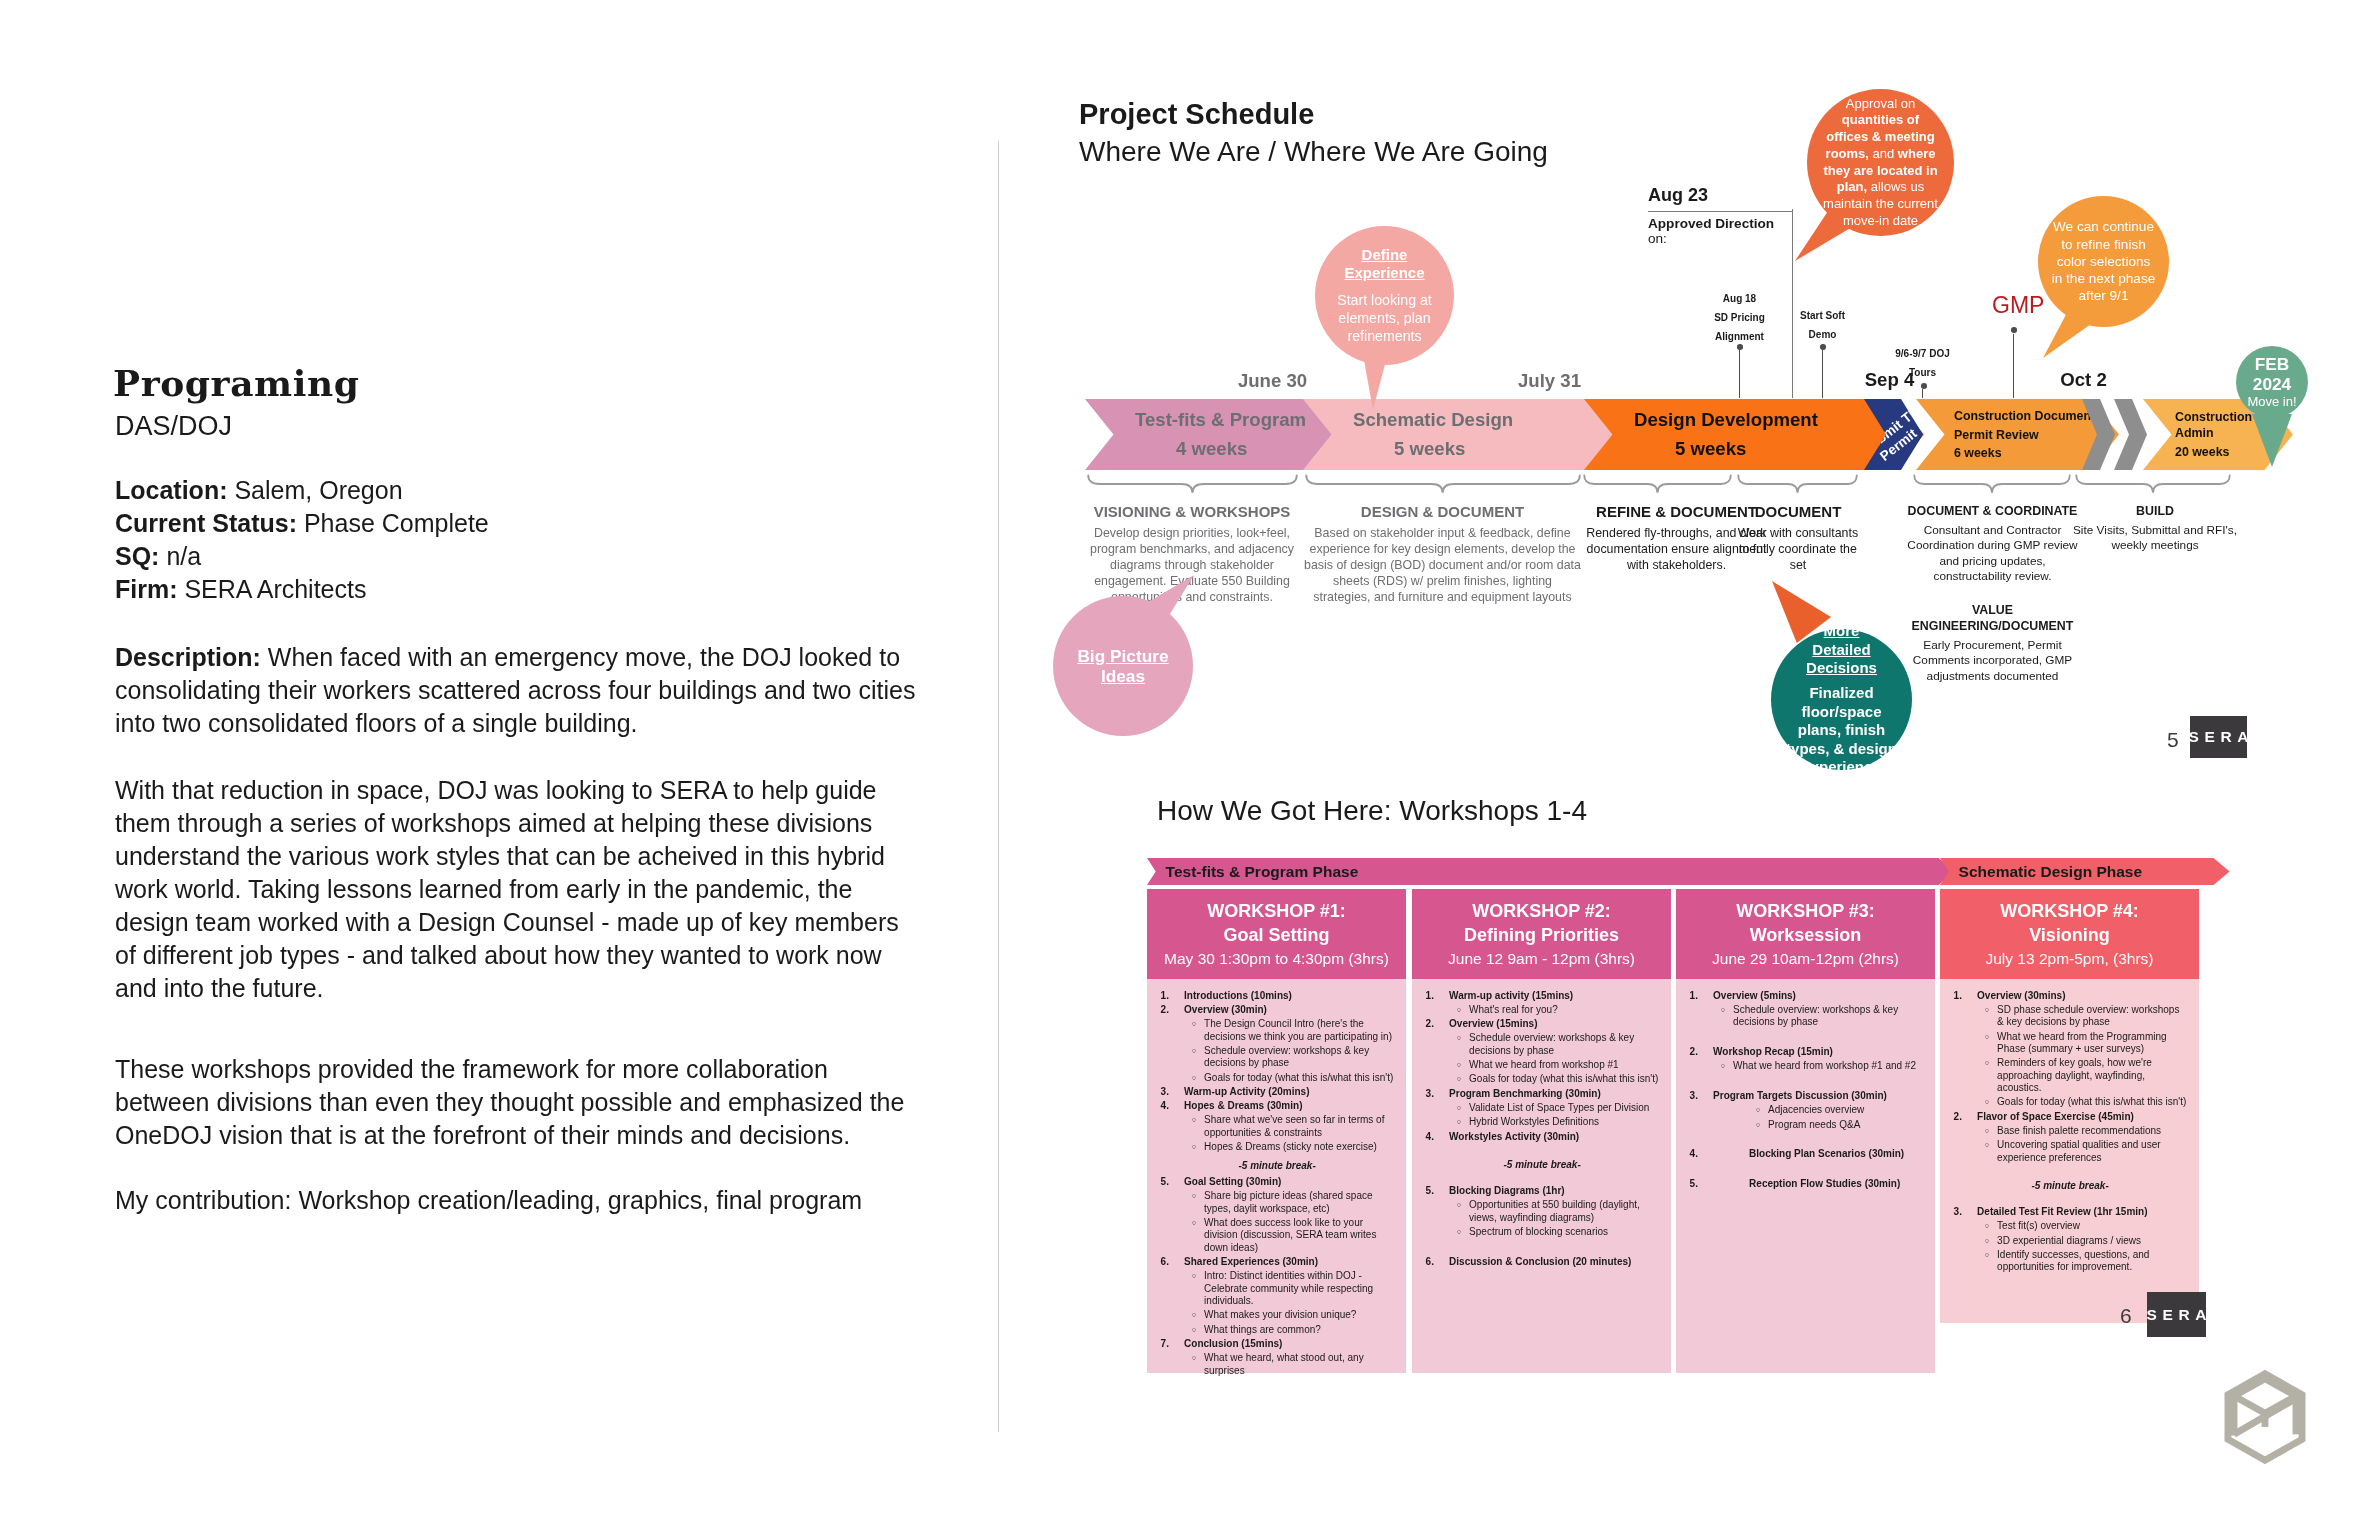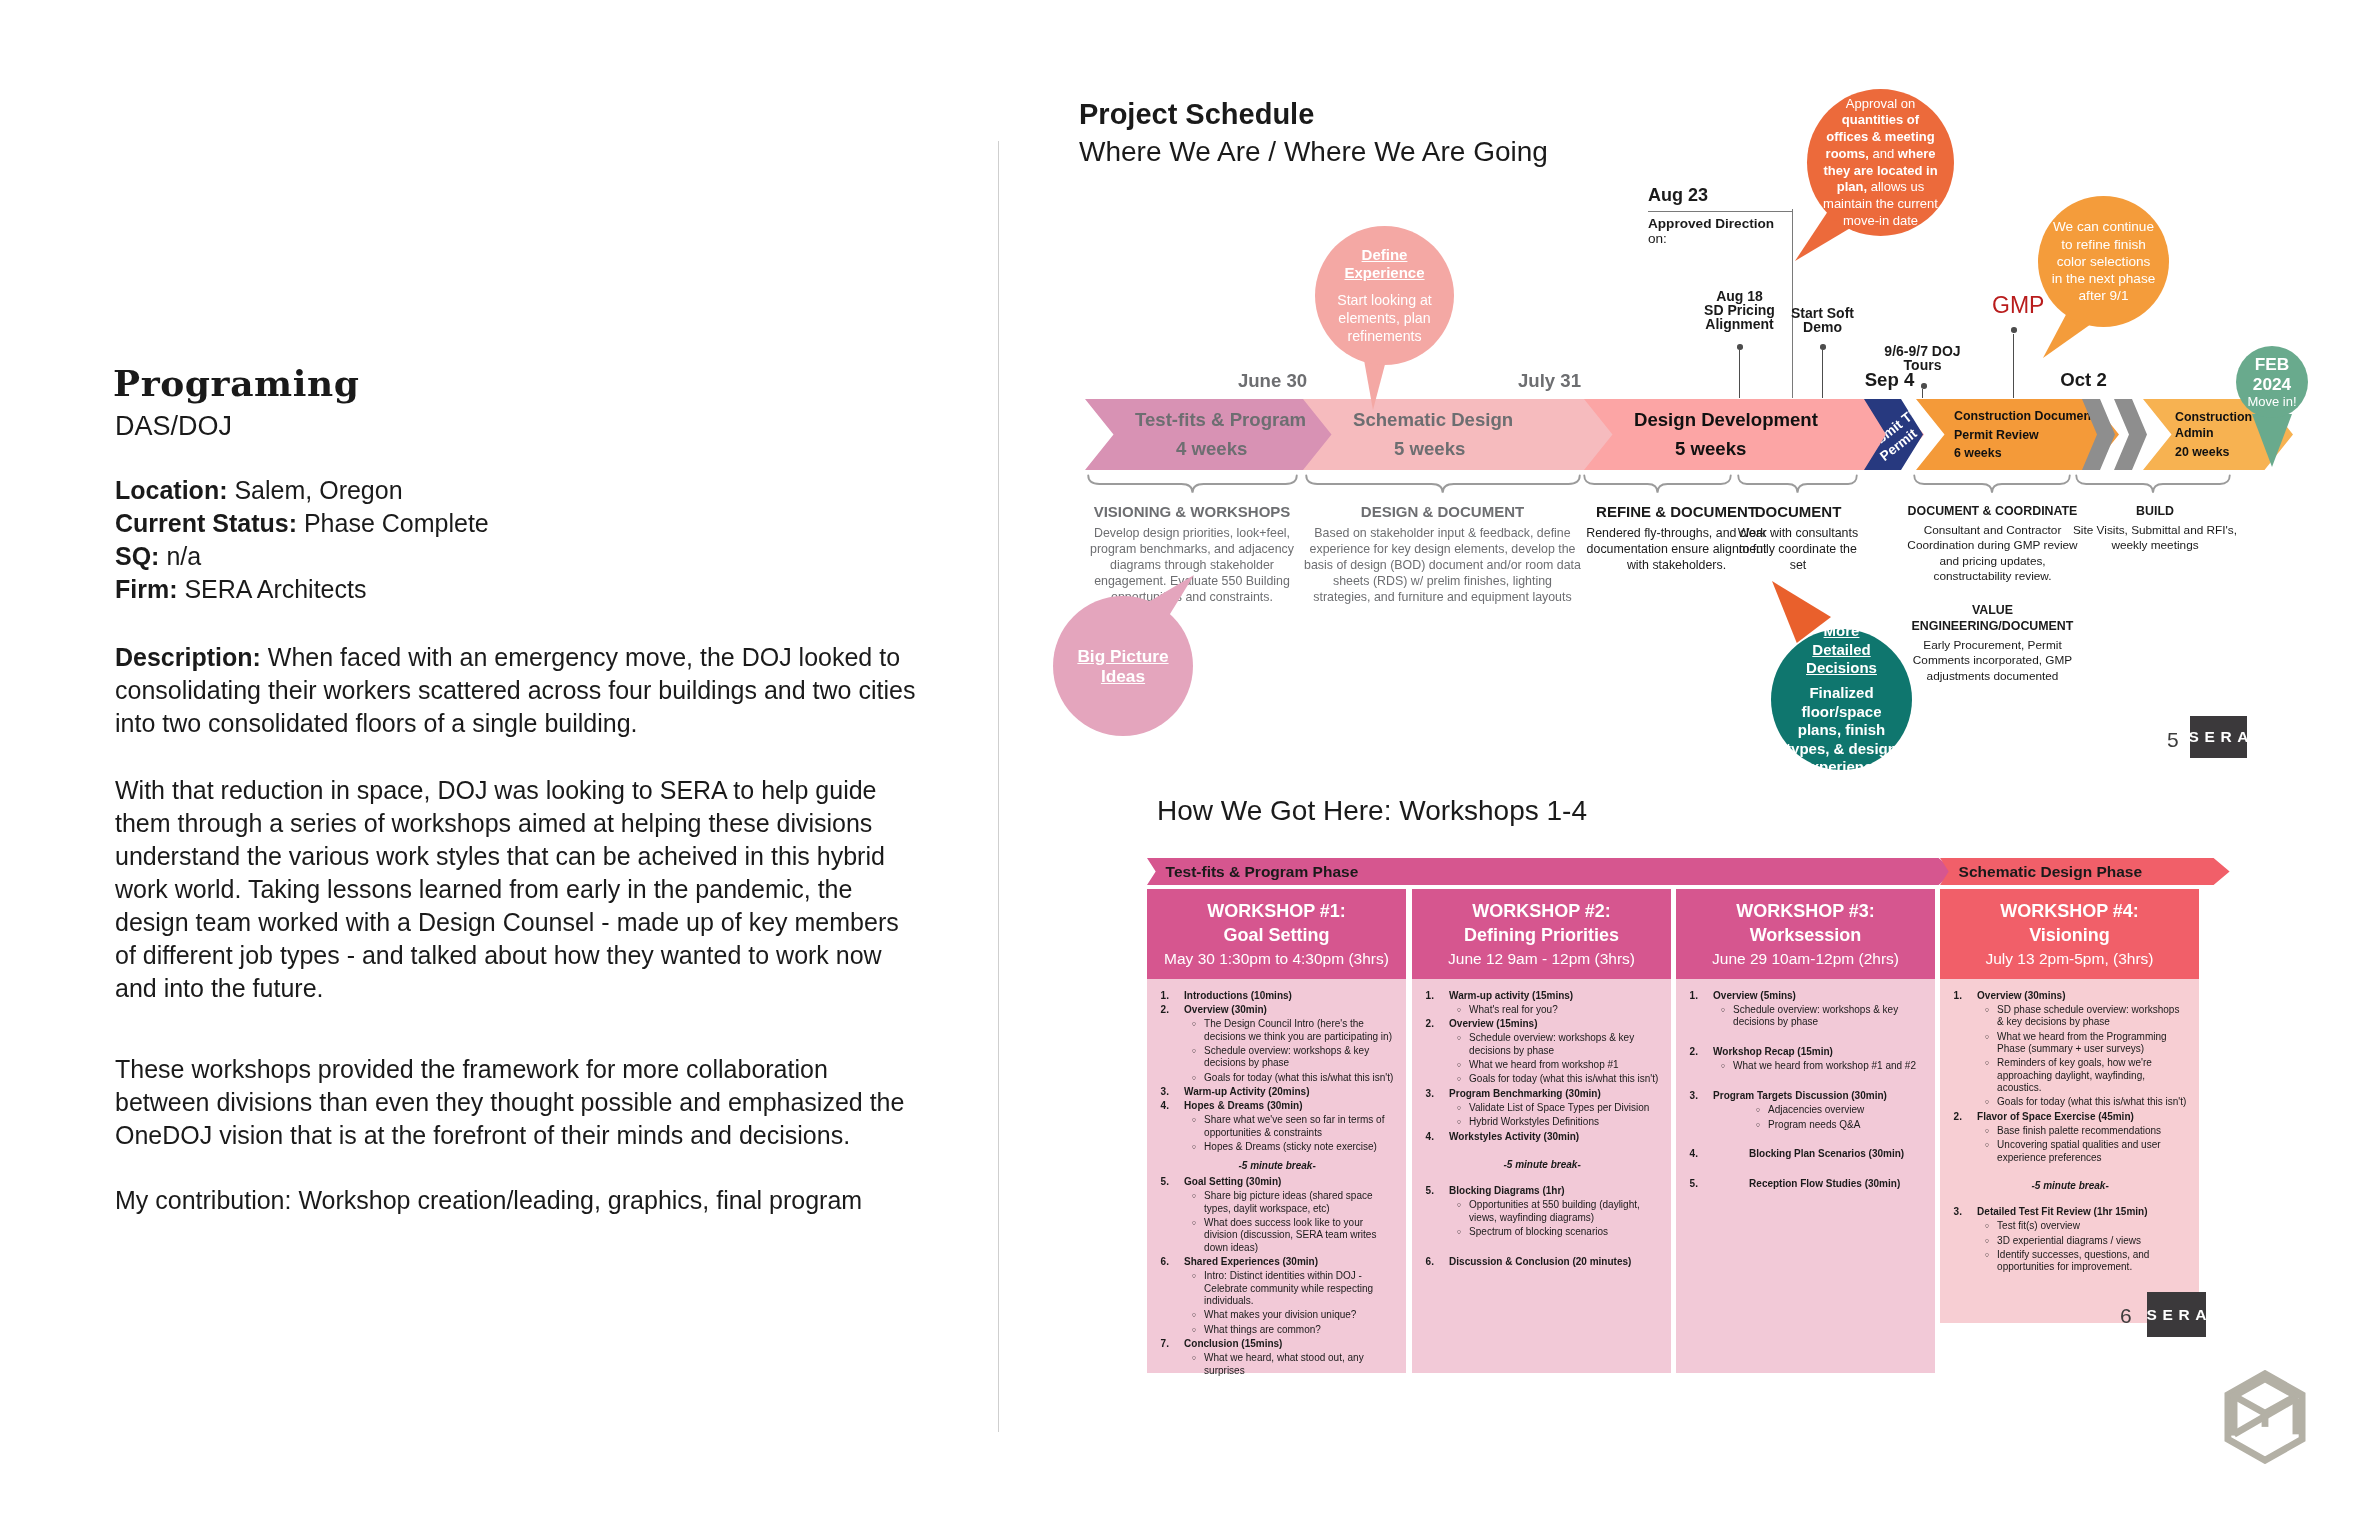--- a/index.html
+++ b/index.html
@@ -23,37 +23,37 @@
   .sched-title{left:1079px;top:98px;font-size:29px;font-weight:bold;}
   .sched-sub{left:1079px;top:136px;font-size:28px;}
 
   
   .chev{top:399px;height:71px;display:flex;flex-direction:column;justify-content:center;gap:6.2px;
         clip-path:polygon(0 0,calc(100% - 28.5px) 0,100% 50%,calc(100% - 28.5px) 100%,0 100%,28.5px 50%);}
   .chev .t1{font-size:18.6px;font-weight:bold;}
   .chev .t2{font-size:18.6px;font-weight:bold;margin-left:41px;}
   .c1{left:1085px;width:224px;background:#d892b4;color:#6d6e71;padding-left:50px;}
   .c2{left:1303px;width:287px;background:#f6bbbe;color:#6d6e71;padding-left:50px;}
-  .c3{left:1584px;width:290px;background:#fca5a5;color:#111;padding-left:50px;}
+  .c3{left:1584px;width:290px;background:#f97316;color:#111;padding-left:50px;}
   .cblue{left:1864px;width:59px;top:399px;height:71px;background:#27397f;
          clip-path:polygon(0 0,calc(100% - 22px) 0,100% 50%,calc(100% - 22px) 100%,0 100%,22px 50%);}
   .cblue span{position:absolute;left:-8.7px;top:23.5px;width:77px;text-align:center;color:#fff;
          font-size:13.6px;font-weight:bold;transform:rotate(-38deg);line-height:15.5px;}
   .c4{left:1916px;width:165px;background:#f49a39;color:#111;padding-left:38px;gap:2.5px;}
   .c4 div{font-size:12.4px;font-weight:bold;line-height:16px;}
   .gchev{top:399px;height:71px;width:33px;background:#8e8e8e;
          clip-path:polygon(0 0,calc(100% - 15px) 0,100% 50%,calc(100% - 15px) 100%,0 100%,15px 50%);}
   .g1{left:2082px;} .g2{left:2114px;}
   .c5{left:2143px;width:118px;background:#f7b251;color:#111;padding-left:32px;gap:2.5px;}
   .c5 div{font-size:12.4px;font-weight:bold;line-height:16px;}
 
   
   .date{font-size:18.6px;font-weight:bold;color:#6d6e71;text-align:center;width:99px;}
   .date.dark{color:#1a1a1a;}
-  .mlabel{font-size:14px;font-weight:bold;text-align:center;line-height:14px;}
+  .mlabel{font-size:10px;font-weight:bold;text-align:center;line-height:19px;}
   .dot{width:5.6px;height:5.6px;border-radius:50%;background:#4d4d4d;}
   .stem{width:1.2px;background:#4d4d4d;}
   .gmp{font-size:23px;color:#b91c1c;}
 
   
   .aug23{left:1648px;top:185px;width:145px;}
   .aug23 .d{font-size:18px;font-weight:bold;}
   .aug23 .rule{margin-top:5px;height:1.2px;background:#7a7a7a;width:144px;}
   .aug23 .hd{margin-top:3.7px;font-size:13.6px;}
   .vline{left:1792px;top:209px;width:1.2px;height:189px;background:#7a7a7a;}

